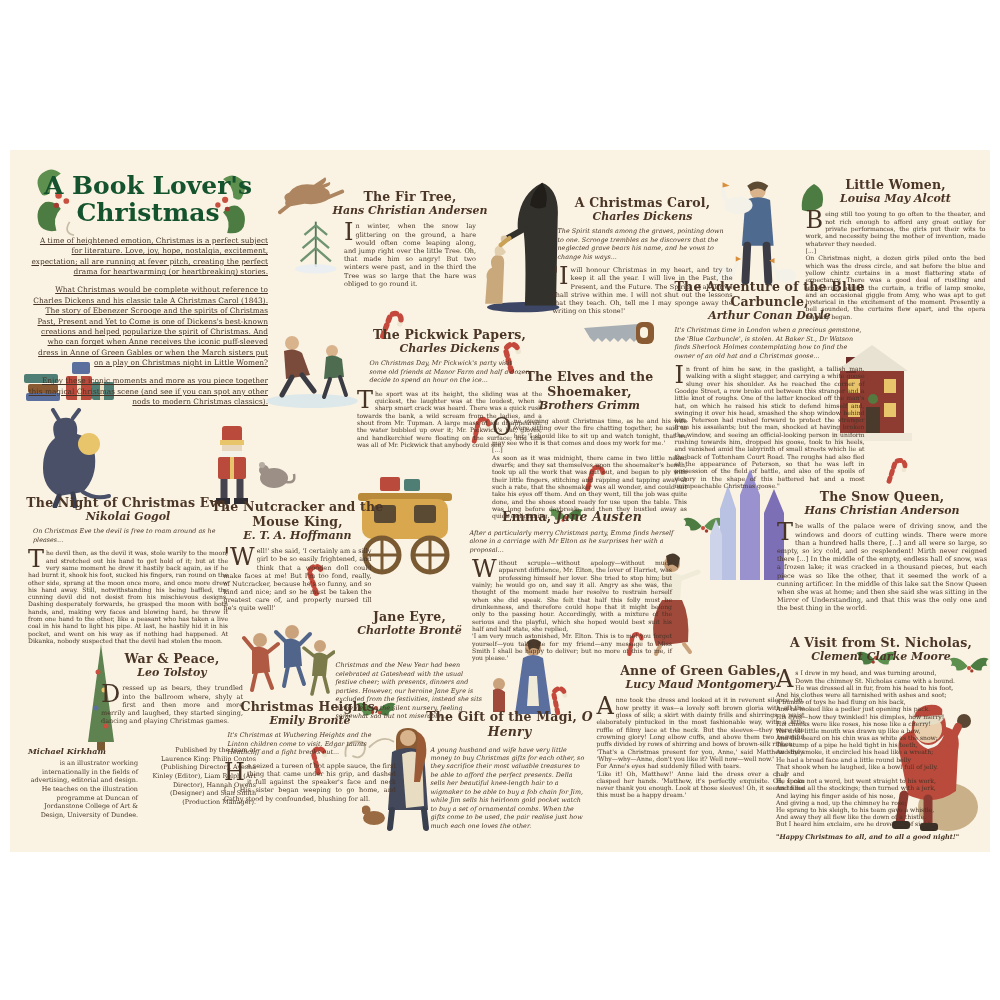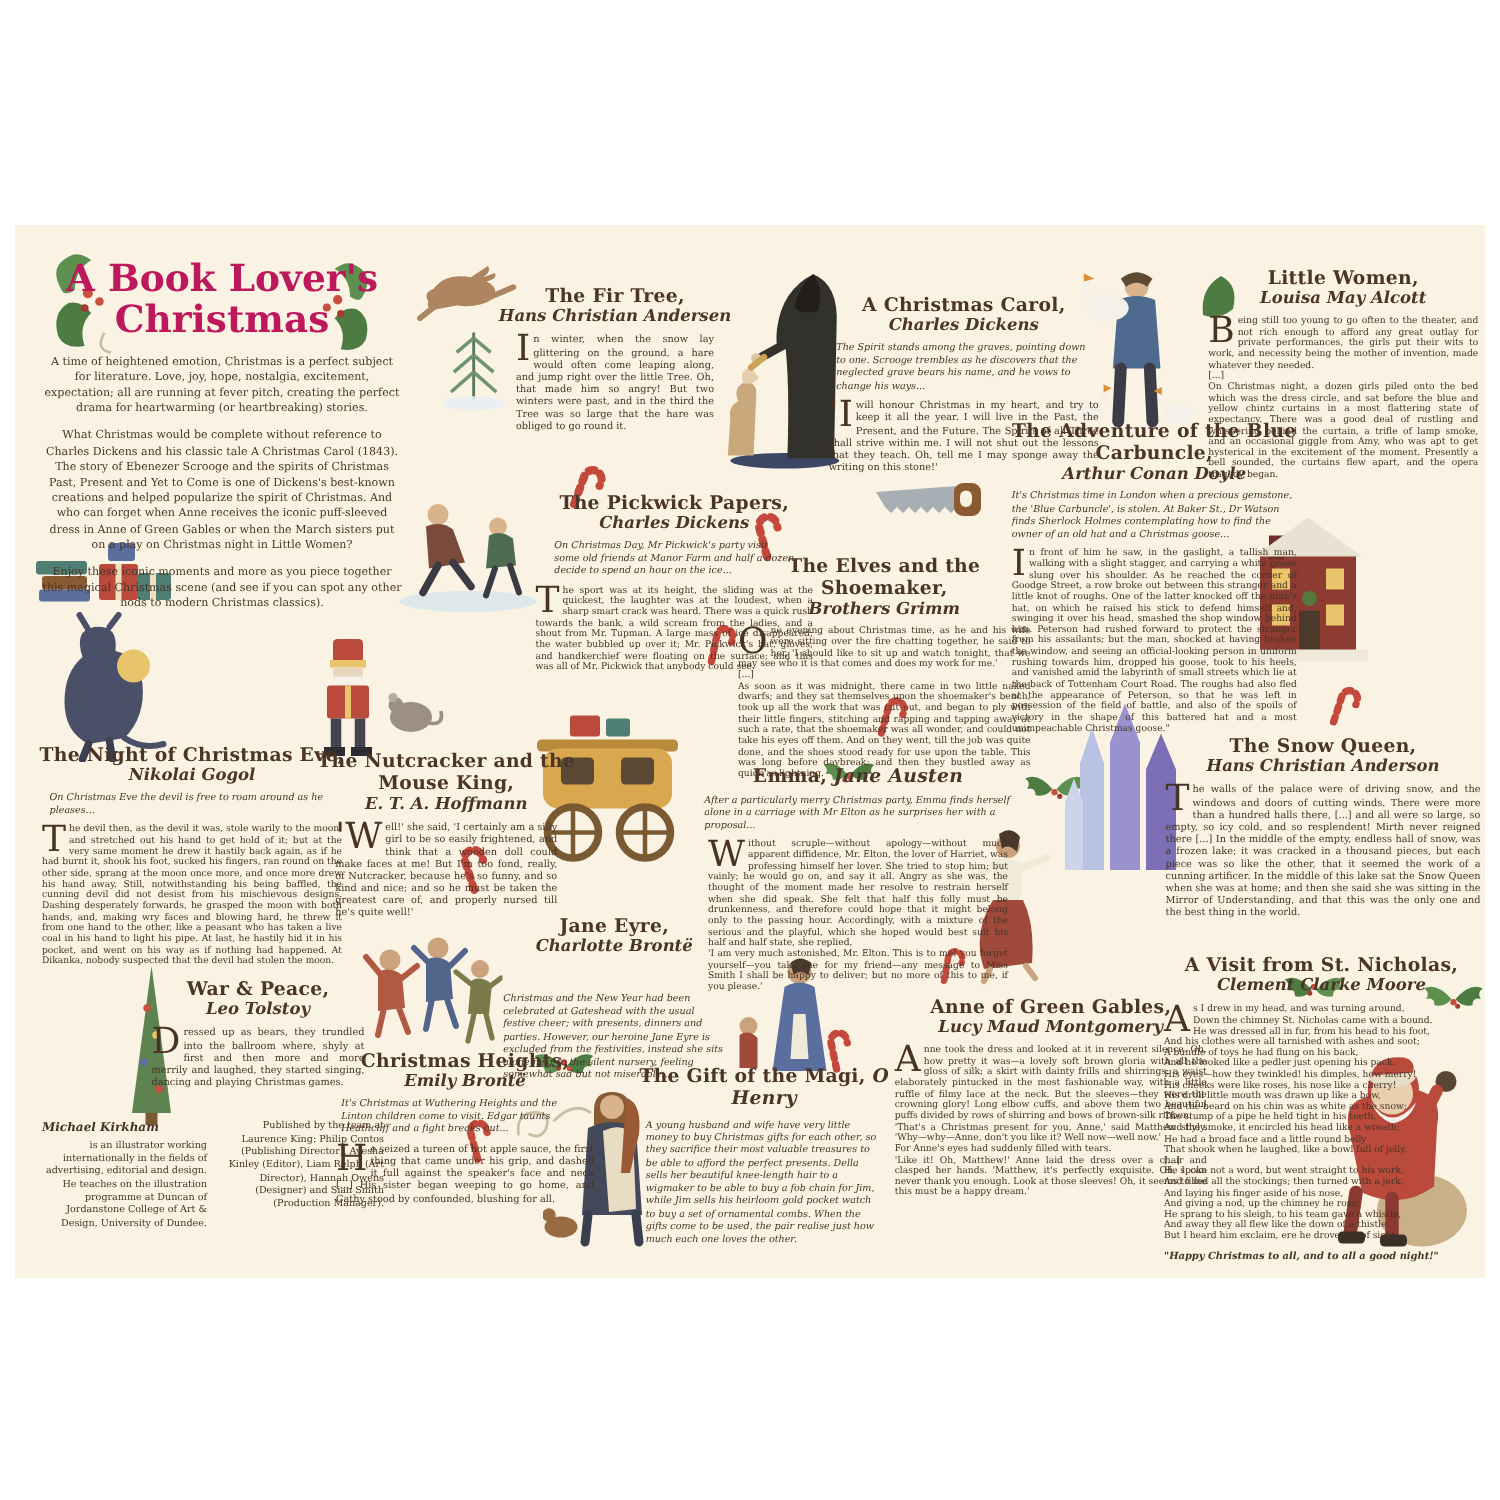--- a/index.html
+++ b/index.html
@@ -10,22 +10,22 @@
   .ill{position:absolute;z-index:1;}
   .t{font-size:12.5px;font-weight:bold;text-align:center;margin:0;line-height:1.18;letter-spacing:.2px;color:#4a3526;}
   .a{font-size:11px;font-style:italic;font-weight:bold;text-align:center;line-height:1.15;color:#4a3526;}
   .a-inline{font-style:italic;}
   .i{font-size:6.4px;font-style:italic;text-align:left;line-height:1.32;margin:4px auto 0;white-space:pre-line;}
   .b{font-size:6.5px;line-height:1.26;text-align:justify;margin:5px auto 0;white-space:pre-line;}
   .long{font-size:6.1px;line-height:1.2;}
   .poem{font-size:6.1px;line-height:1.18;text-align:left;margin:6px 0 0 14px;white-space:pre-line;}
   .poem-close{font-size:6.6px;font-style:italic;font-weight:bold;margin:5px 0 0 14px;}
   .dropcap::first-letter{float:left;font-size:24px;line-height:18px;padding:1px 2px 0 0;}
-  .main-title{font-size:25px;font-weight:bold;text-align:center;line-height:1.08;color:#be185d;margin:0;}
-  .intro-p{font-size:7.4px;line-height:1.4;text-align:center;margin:0 0 8px;}
+  .main-title{font-size:25px;font-weight:bold;text-align:center;line-height:1.08;color:#14532d;margin:0;}
+  .intro-p{font-size:7.4px;line-height:1.4;text-align:right;margin:0 0 8px;text-decoration:underline;}
   .credit-name{font-size:8px;font-style:italic;font-weight:bold;margin:0 0 3px;}
   .credit-text{font-size:6.4px;line-height:1.35;text-align:right;}
 </style>
 </head>
 <body>
 
 <div class="poster">
 
   <svg class="ill" style="left:20px;top:14px" width="66" height="74" viewBox="0 0 60 66">
     <path d="M10 26 Q2 12 14 6 Q20 2 28 8 Q18 14 18 26 Q12 30 10 26Z" fill="#5d8f4f"></path>

